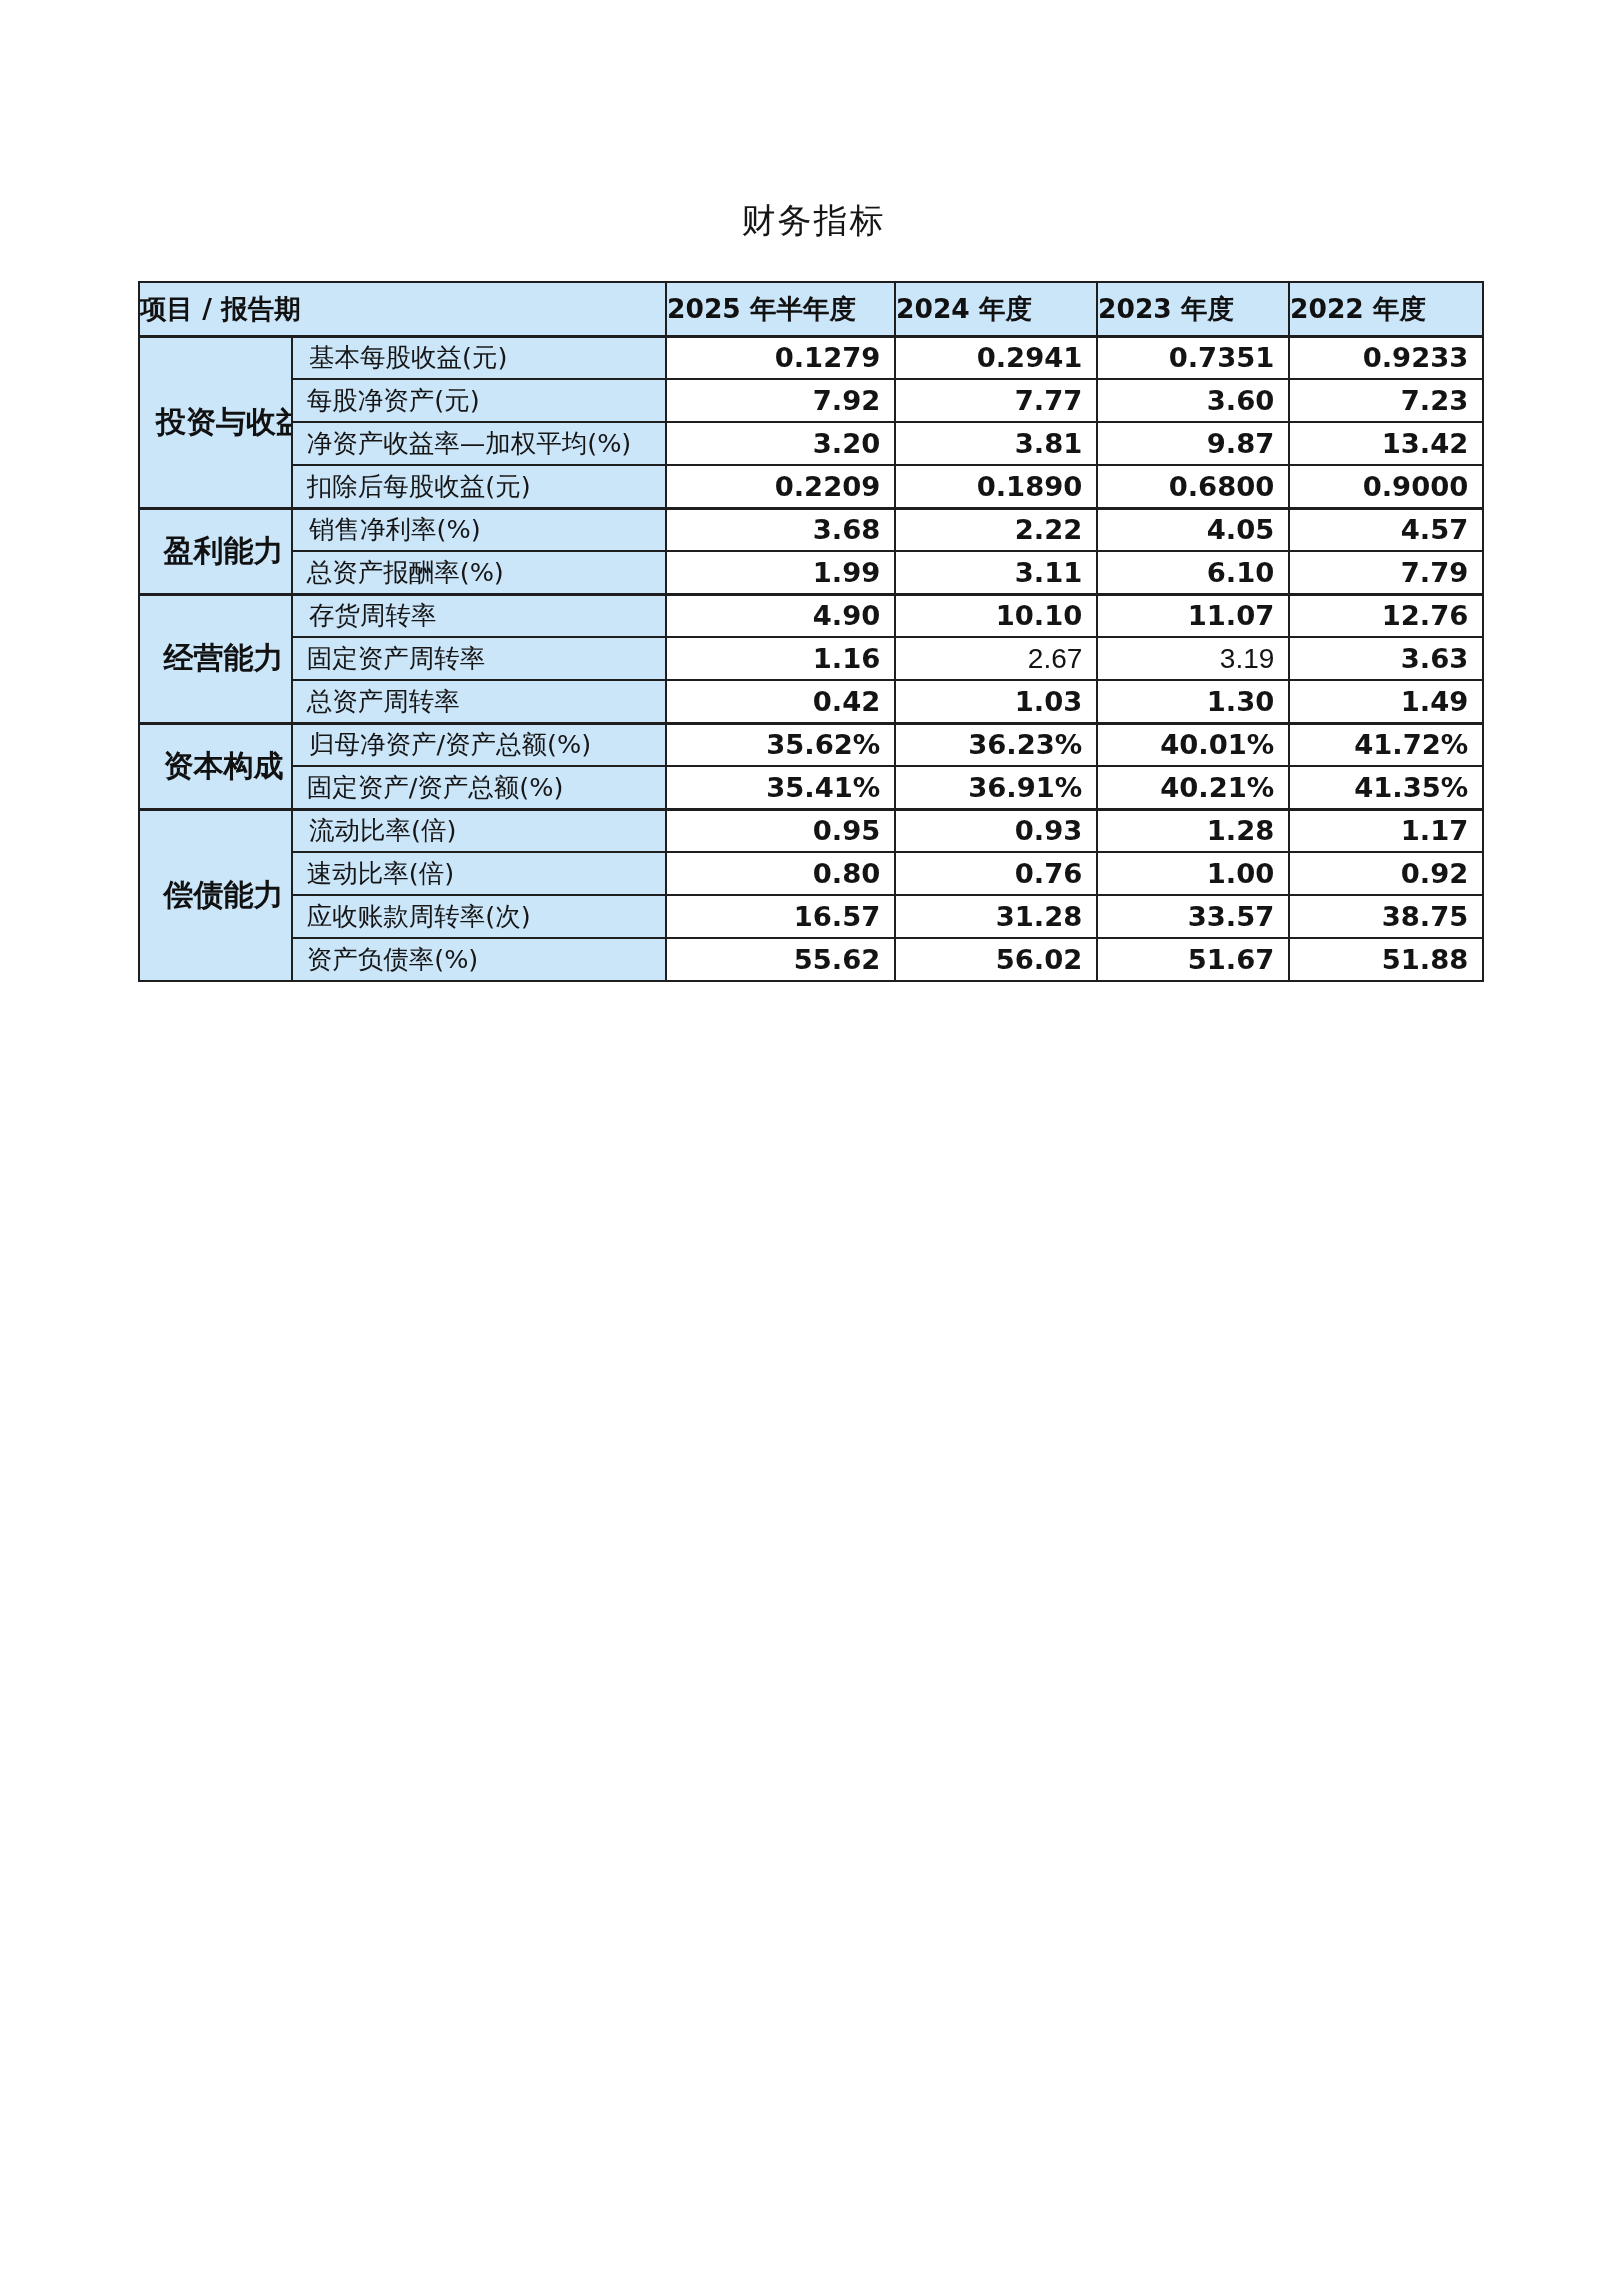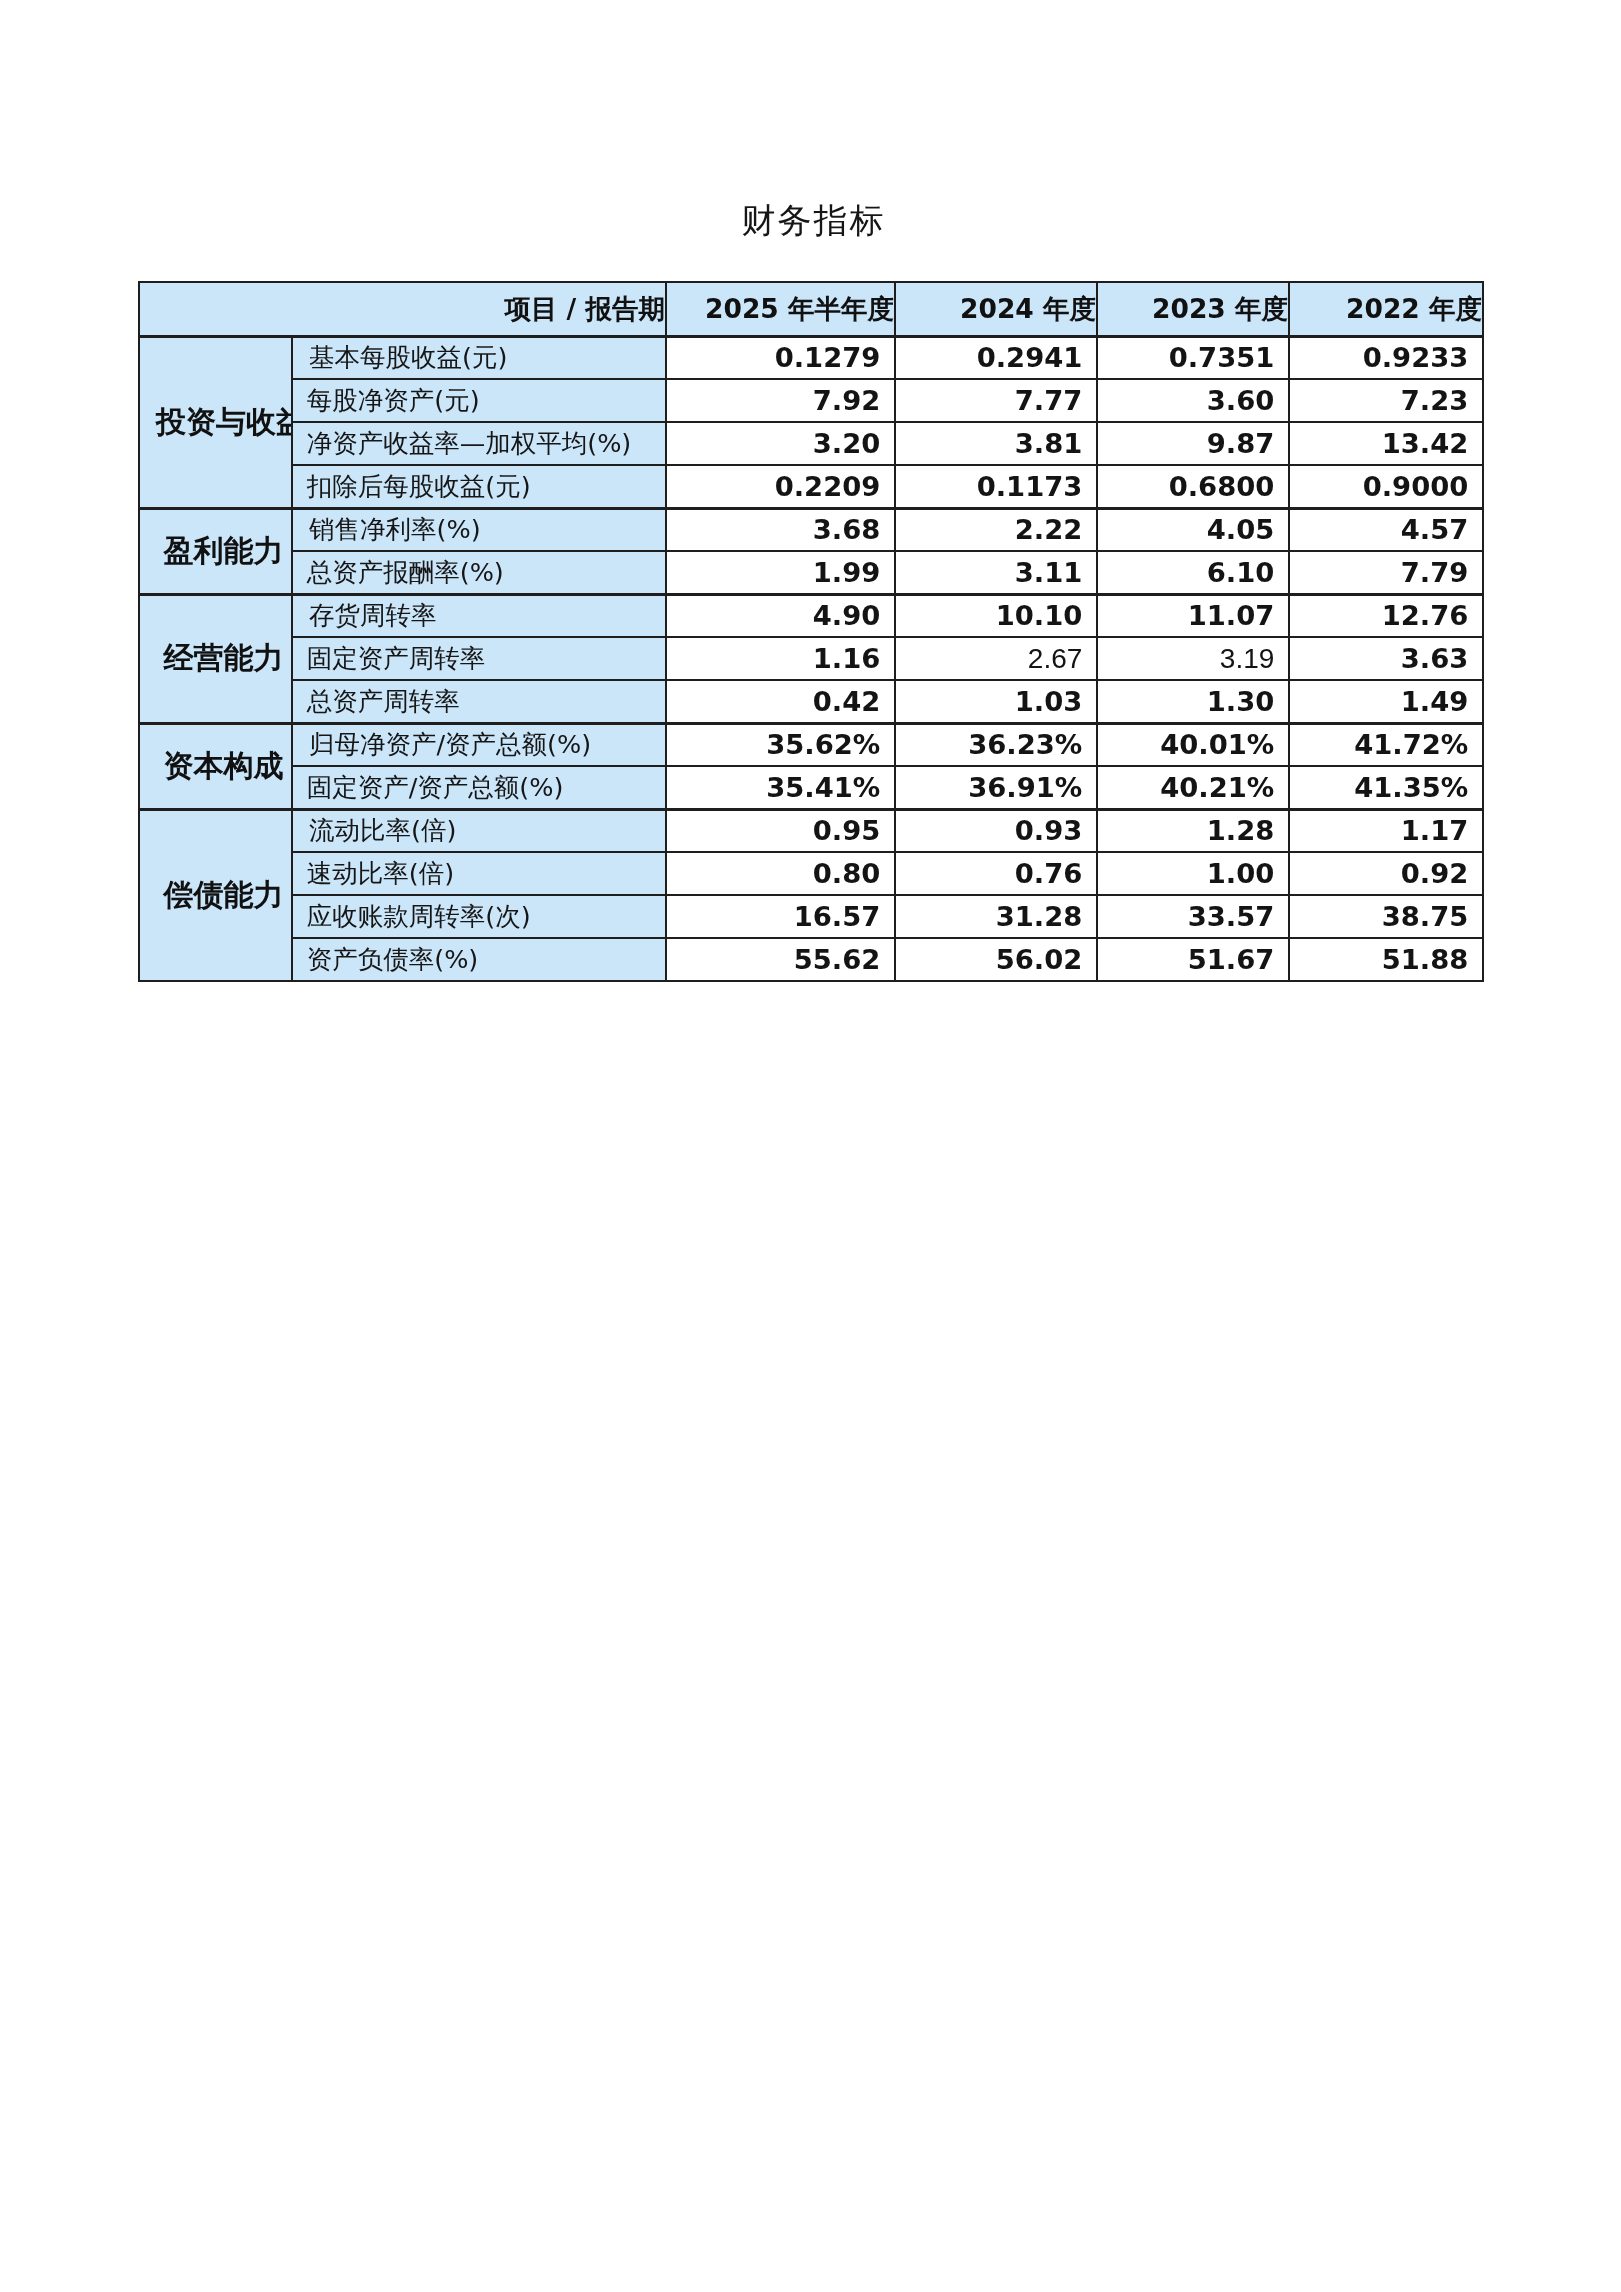--- a/index.html
+++ b/index.html
@@ -39,21 +39,21 @@
     border:2px solid #1e1e1e;
     overflow:hidden;
     white-space:nowrap;
   }
   
   table.fin thead th {
     height:54px;
     background:var(--cellblue);
     font-size:26.5px;
     font-weight:700;
-    text-align:right;
+    text-align:left;
     border-bottom:3.9px solid #1e1e1e;
     color:#111;
   }
   
   table.fin tbody td, table.fin tbody th { height:43px; }
   .group-cell {
     background:var(--cellblue);
     font-size:30px;
     font-weight:700;
     text-align:center;
@@ -131,21 +131,21 @@
         <tr>
           <td class="label-cell">净资产收益率—加权平均(%)</td>
           <td class="value-cell">3.20</td>
           <td class="value-cell">3.81</td>
           <td class="value-cell">9.87</td>
           <td class="value-cell">13.42</td>
         </tr>
         <tr>
           <td class="label-cell">扣除后每股收益(元)</td>
           <td class="value-cell">0.2209</td>
-          <td class="value-cell">0.1173</td>
+          <td class="value-cell">0.1890</td>
           <td class="value-cell">0.6800</td>
           <td class="value-cell">0.9000</td>
         </tr>
 
         <tr class="group-start">
           <th class="group-cell" rowspan="2">盈利能力</th>
           <td class="label-cell">销售净利率(%)</td>
           <td class="value-cell">3.68</td>
           <td class="value-cell">2.22</td>
           <td class="value-cell">4.05</td>

